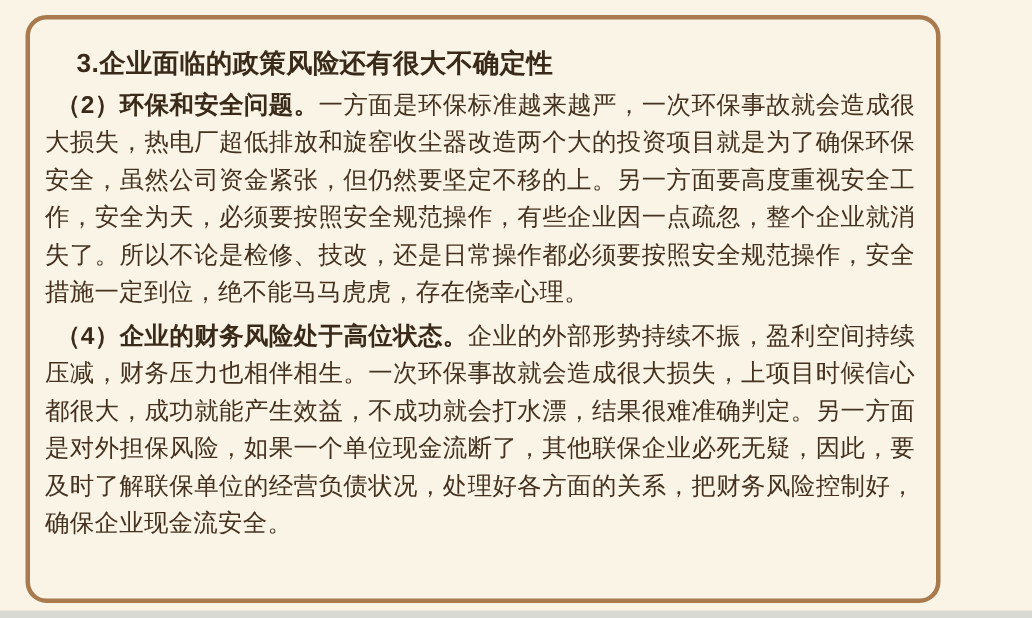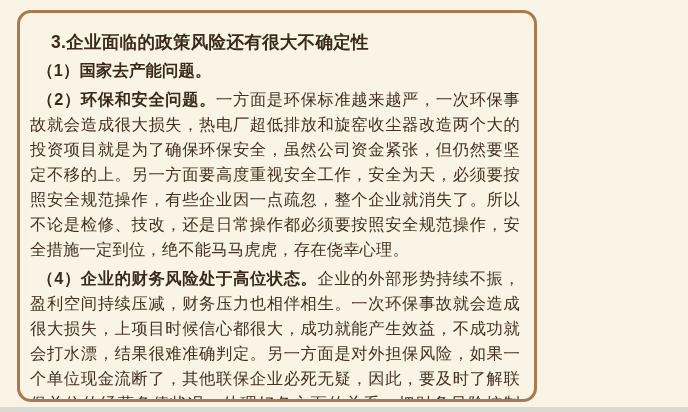--- a/index.html
+++ b/index.html
@@ -17,21 +17,21 @@
   }
   body {
     position: relative;
     background: var(--page-bg);
     font-family: "Liberation Sans", "DejaVu Sans", sans-serif;
   }
   .card {
     position: absolute;
     left: 17px;
     top: 10px;
-    width: 520px;
+    width: 610px;
     height: 392px;
     border: 3px solid var(--card-border);
     border-radius: 14px;
     background: var(--page-bg);
     padding: 17px 14px 0 10px;
     overflow: hidden;
   }
   .heading {
     font-size: 17.5px;
     font-weight: bold;
@@ -62,20 +62,19 @@
     height: 5px;
     background: var(--bottom-strip);
   }
 </style>
 </head>
 <body>
 
 <div class="card">
   <div class="heading">3.企业面临的政策风险还有很大不确定性</div>
 
-  <p class="para"><span class="lead">（1）国家去产能问题。</span><span></span></p>
 
   <p class="para"><span class="lead">（2）环保和安全问题。</span><span>一方面是环保标准越来越严，一次环保事故就会造成很大损失，热电厂超低排放和旋窑收尘器改造两个大的投资项目就是为了确保环保安全，虽然公司资金紧张，但仍然要坚定不移的上。另一方面要高度重视安全工作，安全为天，必须要按照安全规范操作，有些企业因一点疏忽，整个企业就消失了。所以不论是检修、技改，还是日常操作都必须要按照安全规范操作，安全措施一定到位，绝不能马马虎虎，存在侥幸心理。</span></p>
 
   <p class="para"><span class="lead">（4）企业的财务风险处于高位状态。</span><span>企业的外部形势持续不振，盈利空间持续压减，财务压力也相伴相生。一次环保事故就会造成很大损失，上项目时候信心都很大，成功就能产生效益，不成功就会打水漂，结果很难准确判定。另一方面是对外担保风险，如果一个单位现金流断了，其他联保企业必死无疑，因此，要及时了解联保单位的经营负债状况，处理好各方面的关系，把财务风险控制好，确保企业现金流安全。</span></p>
 </div>
 
 <div class="bottom-strip"></div>
 
 </body></html>

